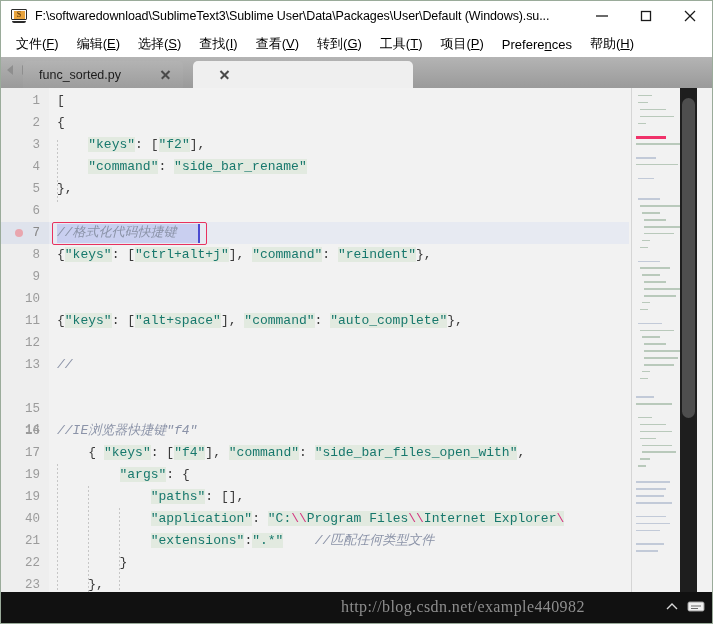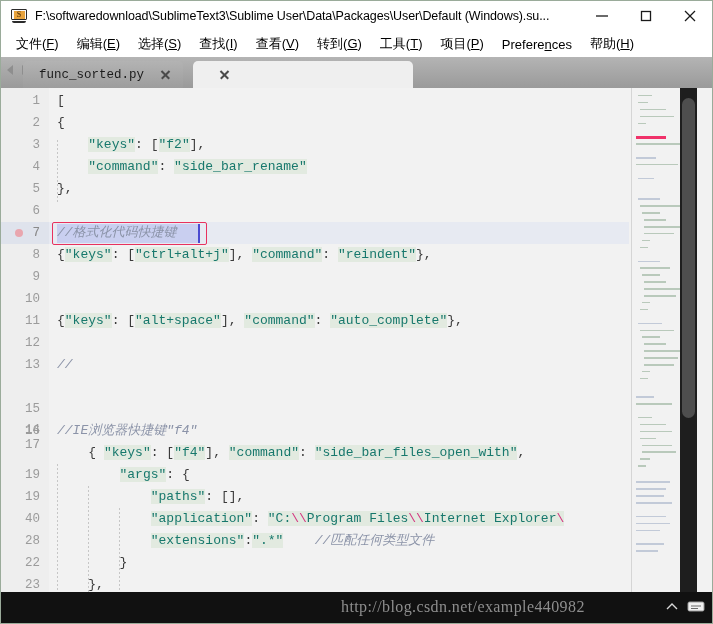--- a/index.html
+++ b/index.html
@@ -81,21 +81,20 @@
     padding: 3px 9px;
     white-space: nowrap;
   }
   .menu-item u { text-decoration: underline; }
 
   
   #tabbar {
     position: absolute; left: 0; top: 56px;
     width: 711px; height: 31px;
     background: linear-gradient(#b4b4b4, #9a9a9a);
-    font-family: Liberation Mono, monospace;
   }
   #tabnav {
     position: absolute; left: 4px; top: 7px;
     display: flex; gap: 3px; align-items: center;
   }
   #tabnav svg { display: block; }
 
   .tab {
     position: absolute; top: 4px; height: 27px;
     display: flex; align-items: center;
@@ -334,25 +333,25 @@
         <div class="ln cur" style="top: 134px;">7</div>
         <div class="ln" style="top: 156px;">8</div>
         <div class="ln" style="top: 178px;">9</div>
         <div class="ln" style="top: 200px;">10</div>
         <div class="ln" style="top: 222px;">11</div>
         <div class="ln" style="top: 244px;">12</div>
         <div class="ln" style="top: 266px;">13</div>
         <div class="ln" style="top: 296px; margin-top: 35px;">14</div>
         <div class="ln" style="top: 310px;">15</div>
         <div class="ln" style="top: 332px;">16</div>
-        <div class="ln" style="top: 346px;">17</div>
+        <div class="ln" style="top: 354px;">17</div>
         <div class="ln" style="top: 376px;">19</div>
         <div class="ln" style="top: 398px;">19</div>
         <div class="ln" style="top: 420px;">40</div>
-        <div class="ln" style="top: 442px;">28</div>
+        <div class="ln" style="top: 442px;">21</div>
         <div class="ln" style="top: 464px;">22</div>
         <div class="ln" style="top: 486px;">23</div>
         <div class="ln" style="top: 508px;">24</div>
         <div class="ln" style="top: 530px;">25</div>
       </div>
     <div id="code-pane">
         <div class="line-hl" style="top: 134px;"></div>
         <div class="guide" style="left: 8px; top: 52px; height: 62px;"></div>
         <div class="guide" style="left: 8px; top: 376px; height: 138px;"></div>
         <div class="guide" style="left: 8px; top: 530px; height: 94px;"></div>

